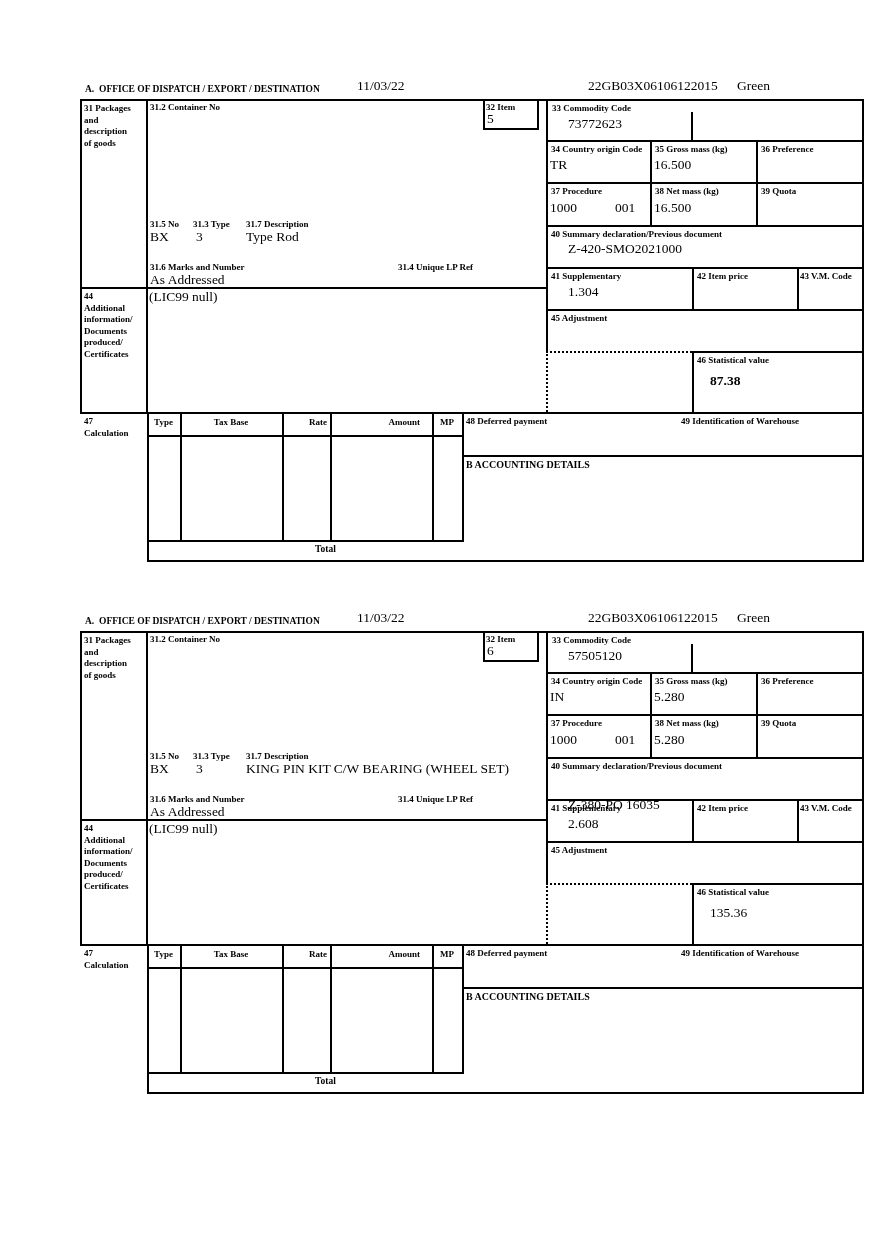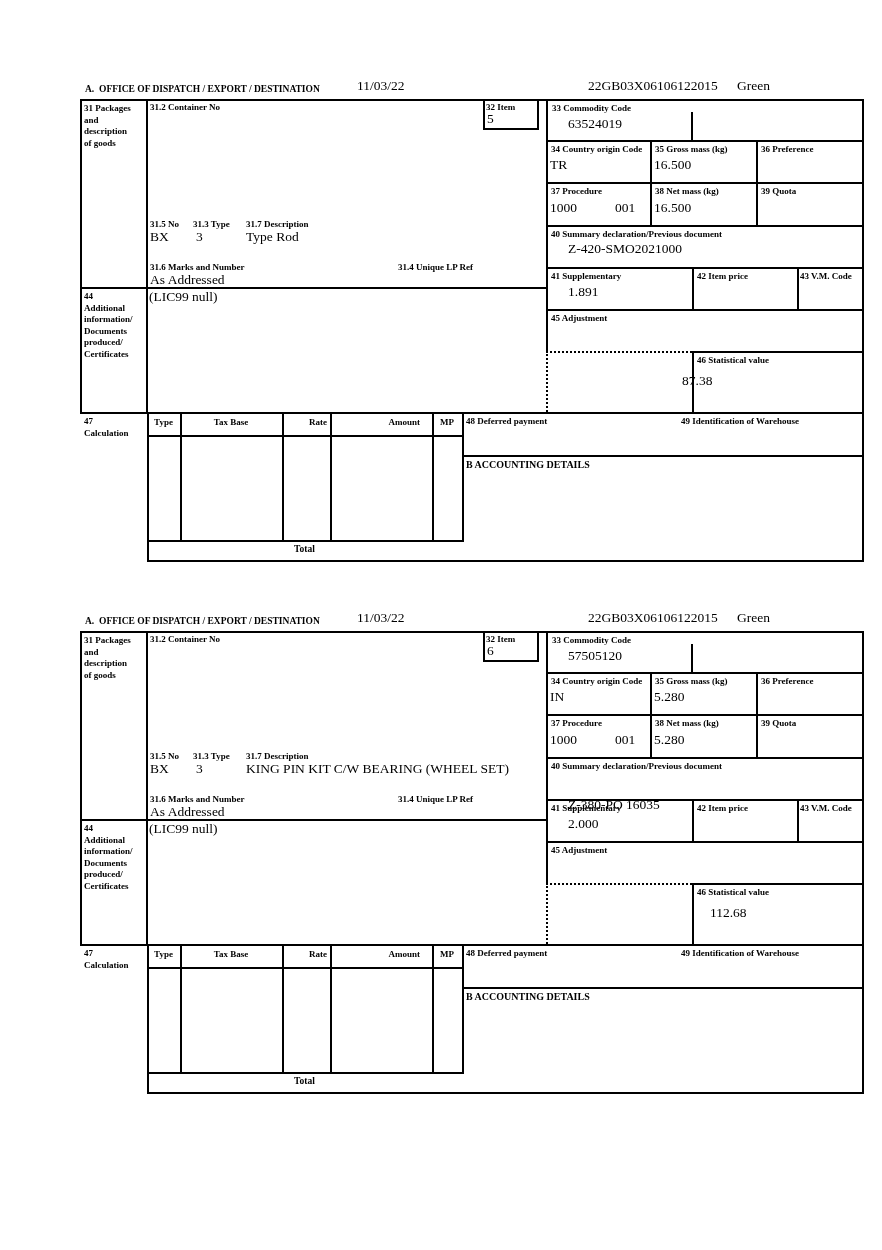--- a/index.html
+++ b/index.html
@@ -12,21 +12,21 @@
   .hd{position:absolute;height:0;border-top:2px dotted #000;}
   .vd{position:absolute;width:0;border-left:2px dotted #000;}
   .lbl{position:absolute;font-size:9px;line-height:11.5px;font-weight:bold;white-space:pre-line;}
   .val{position:absolute;font-size:13.5px;line-height:15px;white-space:pre;}
   .hdrlbl{position:absolute;left:85px;top:6px;font-size:9.5px;font-weight:bold;white-space:pre;}
   .bhead{position:absolute;font-size:10px;font-weight:bold;}
   .th{position:absolute;top:339px;font-size:9px;font-weight:bold;}
   .tc{text-align:center;}
   .tr{text-align:right;}
   .total{position:absolute;left:147px;top:466px;width:315px;text-align:center;
-         font-size:9.5px;font-weight:bold;}
+         font-size:9.5px;font-weight:bold;padding-left:21px;}
 </style>
 </head>
 <body>
 
 <div class="page">
 
   <div class="section" style="top: 78px;">
 
     <span class="hdrlbl">A.  OFFICE OF DISPATCH / EXPORT / DESTINATION</span>
     <span class="val" style="left:357px;top:0px;">11/03/22</span>
@@ -93,41 +93,41 @@
     <span class="val" style="left:150px;top:151px;">BX</span>
     <span class="val" style="left:196px;top:151px;">3</span>
     <span class="val" style="left:246px;top:151px;">Type Rod</span>
     <span class="lbl" style="left:150px;top:184px;">31.6 Marks and Number</span>
     <span class="lbl" style="left:398px;top:184px;">31.4 Unique LP Ref</span>
     <span class="val" style="left:150px;top:194px;">As Addressed</span>
 
     <span class="val" style="left:149px;top:211px;">(LIC99 null)</span>
 
     <span class="lbl" style="left:552px;top:25px;">33 Commodity Code</span>
-    <span class="val" style="left:568px;top:38px;">63524019</span>
+    <span class="val" style="left:568px;top:38px;">73772623</span>
     <span class="lbl" style="left:551px;top:66px;">34 Country origin Code</span>
     <span class="val" style="left:550px;top:79px;">TR</span>
     <span class="lbl" style="left:655px;top:66px;">35 Gross mass (kg)</span>
     <span class="val" style="left:654px;top:79px;">16.500</span>
     <span class="lbl" style="left:761px;top:66px;">36 Preference</span>
     <span class="lbl" style="left:551px;top:108px;">37 Procedure</span>
     <span class="val" style="left:550px;top:122px;">1000</span>
     <span class="val" style="left:615px;top:122px;">001</span>
     <span class="lbl" style="left:655px;top:108px;">38 Net mass (kg)</span>
     <span class="val" style="left:654px;top:122px;">16.500</span>
     <span class="lbl" style="left:761px;top:108px;">39 Quota</span>
     <span class="lbl" style="left:551px;top:151px;">40 Summary declaration/Previous document</span>
     <span class="val" style="left:568px;top:163px;">Z-420-SMO2021000</span>
     <span class="lbl" style="left:551px;top:193px;">41 Supplementary</span>
-    <span class="val" style="left:568px;top:206px;">1.891</span>
+    <span class="val" style="left:568px;top:206px;">1.304</span>
     <span class="lbl" style="left:697px;top:193px;">42 Item price</span>
     <span class="lbl" style="left:800px;top:193px;">43 V.M. Code</span>
     <span class="lbl" style="left:551px;top:235px;">45 Adjustment</span>
     <span class="lbl" style="left:697px;top:277px;">46 Statistical value</span>
-    <span class="val" style="left:682px;top:295px;">87.38</span>
+    <span class="val" style="left:710px;top:295px;font-weight:bold;">87.38</span>
 
     <span class="th tc" style="left:147px;width:33px;">Type</span>
     <span class="th tc" style="left:180px;width:102px;">Tax Base</span>
     <span class="th tr" style="left:282px;width:45px;">Rate</span>
     <span class="th tr" style="left:330px;width:90px;">Amount</span>
     <span class="th tc" style="left:432px;width:30px;">MP</span>
     <span class="total">Total</span>
 
     <span class="lbl" style="left:466px;top:338px;">48 Deferred payment</span>
     <span class="lbl" style="left:681px;top:338px;">49 Identification of Warehouse</span>
@@ -216,26 +216,26 @@
     <span class="lbl" style="left:761px;top:66px;">36 Preference</span>
     <span class="lbl" style="left:551px;top:108px;">37 Procedure</span>
     <span class="val" style="left:550px;top:122px;">1000</span>
     <span class="val" style="left:615px;top:122px;">001</span>
     <span class="lbl" style="left:655px;top:108px;">38 Net mass (kg)</span>
     <span class="val" style="left:654px;top:122px;">5.280</span>
     <span class="lbl" style="left:761px;top:108px;">39 Quota</span>
     <span class="lbl" style="left:551px;top:151px;">40 Summary declaration/Previous document</span>
     <span class="val" style="left:568px;top:163px;margin-top:24px;">Z-380-PO 16035</span>
     <span class="lbl" style="left:551px;top:193px;">41 Supplementary</span>
-    <span class="val" style="left:568px;top:206px;">2.000</span>
+    <span class="val" style="left:568px;top:206px;">2.608</span>
     <span class="lbl" style="left:697px;top:193px;">42 Item price</span>
     <span class="lbl" style="left:800px;top:193px;">43 V.M. Code</span>
     <span class="lbl" style="left:551px;top:235px;">45 Adjustment</span>
     <span class="lbl" style="left:697px;top:277px;">46 Statistical value</span>
-    <span class="val" style="left:710px;top:295px;">112.68</span>
+    <span class="val" style="left:710px;top:295px;">135.36</span>
 
     <span class="th tc" style="left:147px;width:33px;">Type</span>
     <span class="th tc" style="left:180px;width:102px;">Tax Base</span>
     <span class="th tr" style="left:282px;width:45px;">Rate</span>
     <span class="th tr" style="left:330px;width:90px;">Amount</span>
     <span class="th tc" style="left:432px;width:30px;">MP</span>
     <span class="total">Total</span>
 
     <span class="lbl" style="left:466px;top:338px;">48 Deferred payment</span>
     <span class="lbl" style="left:681px;top:338px;">49 Identification of Warehouse</span>

